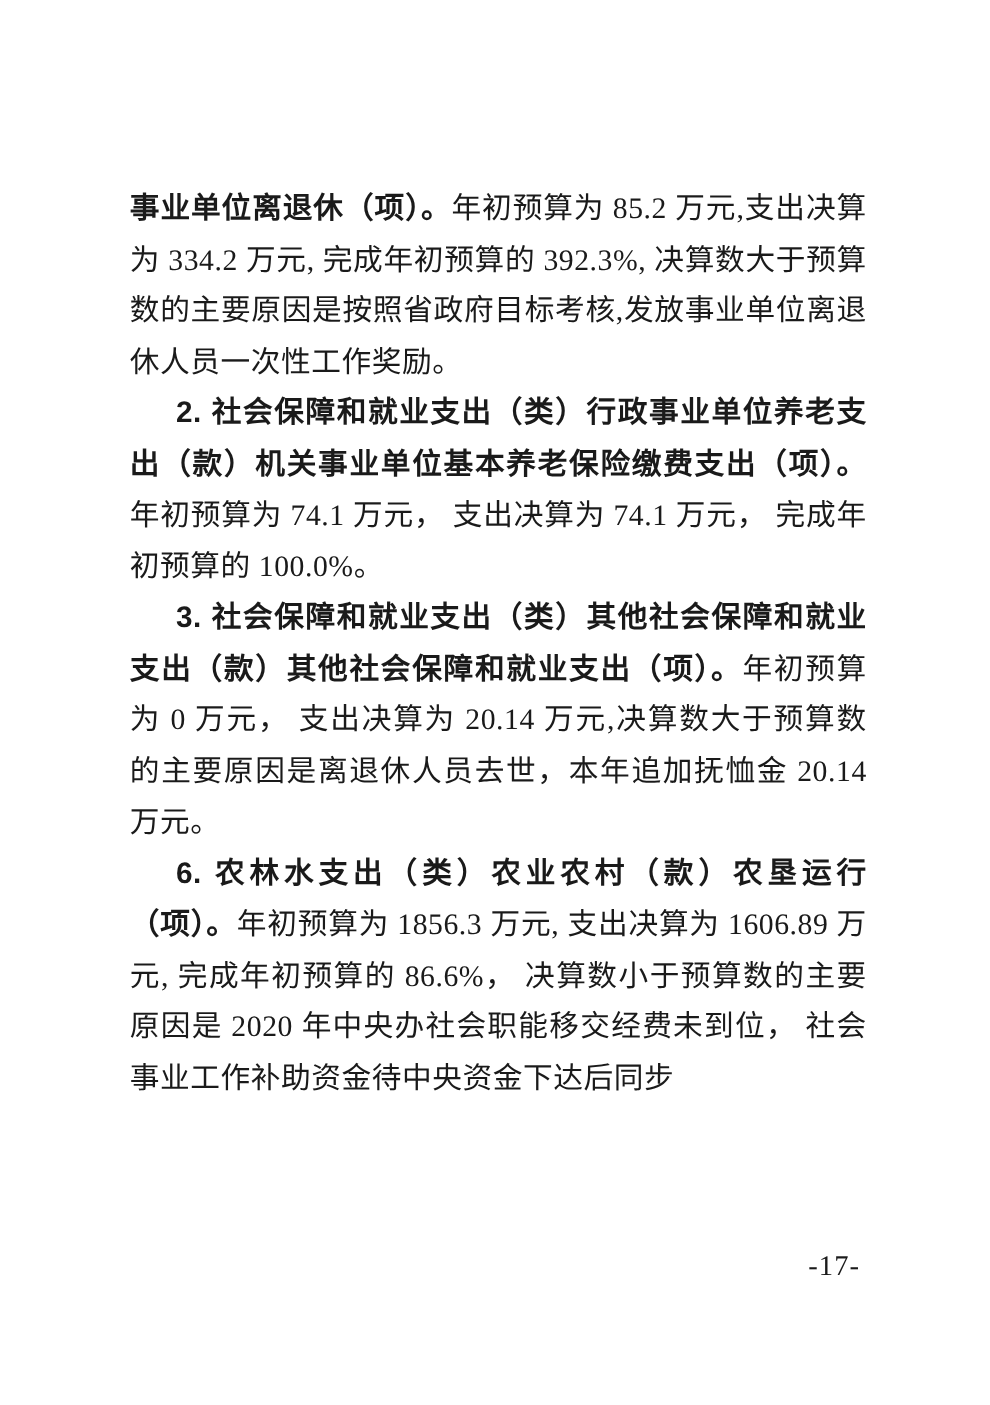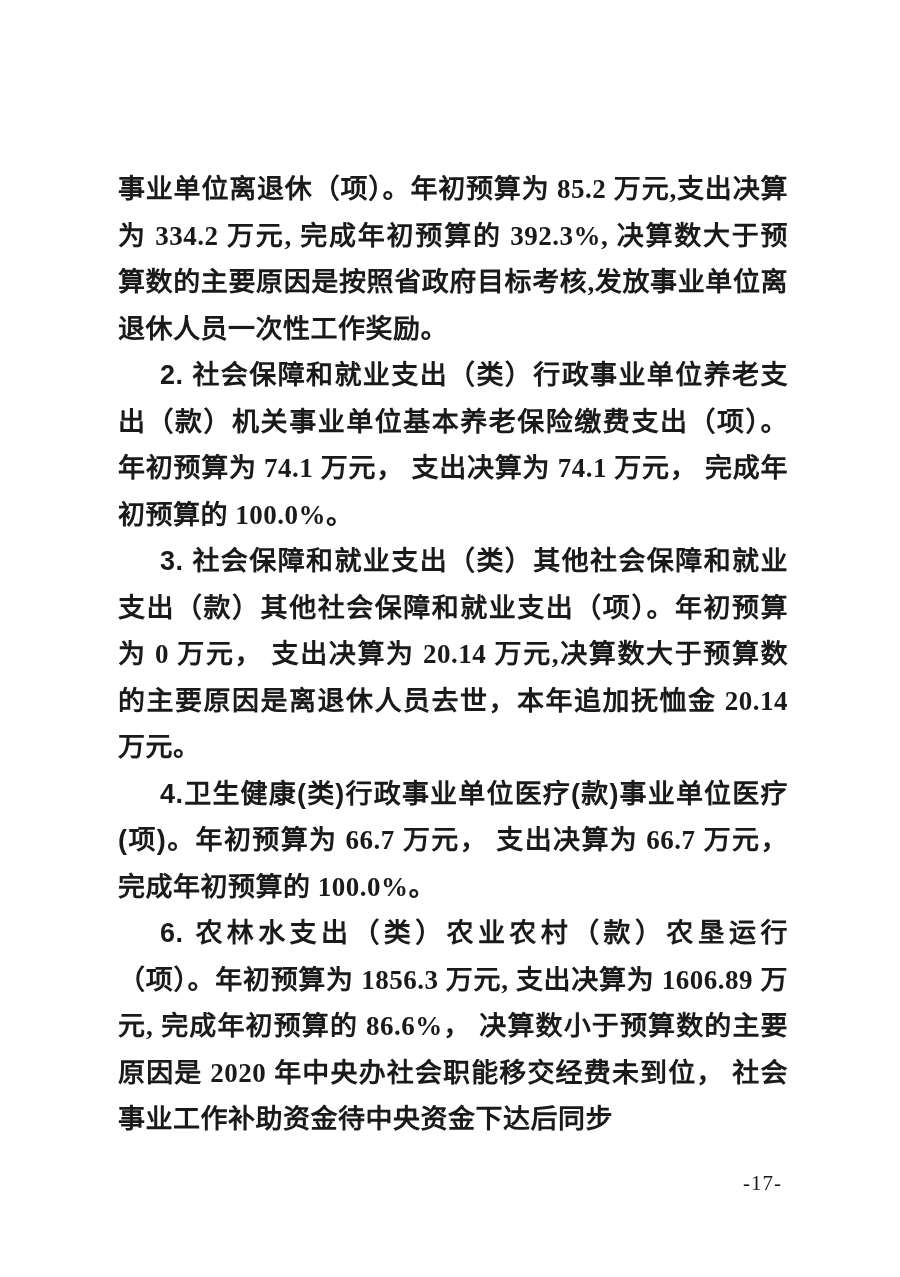--- a/index.html
+++ b/index.html
@@ -38,27 +38,27 @@
   }
   p.para.indented {
     text-indent: 42px;
   }
   p.para .lead {
     font-weight: bold;
     font-family: "Liberation Sans", "DejaVu Sans", sans-serif;
     margin-top: 42px;
   }
   p.para .body-text {
-    font-weight: bold;
+    font-weight: normal;
   }
   .page-number {
     position: absolute;
-    top: 1168px;
+    top: 1136px;
     right: 118px;
-    font-size: 21px;
+    font-size: 26px;
     line-height: 30px;
     color: #1a1a1a;
     font-family: "Liberation Serif", "DejaVu Serif", serif;
     letter-spacing: 1px;
   }
 </style>
 </head>
 <body>
 
 <div class="page">
@@ -69,23 +69,20 @@
     </p>
 
     <p class="para indented">
       <span class="lead">2. 社会保障和就业支出（类）行政事业单位养老支出（款）机关事业单位基本养老保险缴费支出（项）。</span><span class="body-text">年初预算为 74.1 万元， 支出决算为 74.1 万元， 完成年初预算的 100.0%。</span>
     </p>
 
     <p class="para indented">
       <span class="lead">3. 社会保障和就业支出（类）其他社会保障和就业支出（款）其他社会保障和就业支出（项）。</span><span class="body-text">年初预算为 0 万元， 支出决算为 20.14 万元,决算数大于预算数的主要原因是离退休人员去世，本年追加抚恤金 20.14 万元。</span>
     </p>
 
-    <p class="para indented">
-      <span class="lead">4.卫生健康(类)行政事业单位医疗(款)事业单位医疗(项)。</span><span class="body-text">年初预算为 66.7 万元， 支出决算为 66.7 万元， 完成年初预算的 100.0%。</span>
-    </p>
 
 
     <p class="para indented">
       <span class="lead">6. 农林水支出（类）农业农村（款）农垦运行（项）。</span><span class="body-text">年初预算为 1856.3 万元, 支出决算为 1606.89 万元, 完成年初预算的 86.6%， 决算数小于预算数的主要原因是 2020 年中央办社会职能移交经费未到位， 社会事业工作补助资金待中央资金下达后同步</span>
     </p>
 
   </div>
 
   <div class="page-number">-17-</div>
 </div>

